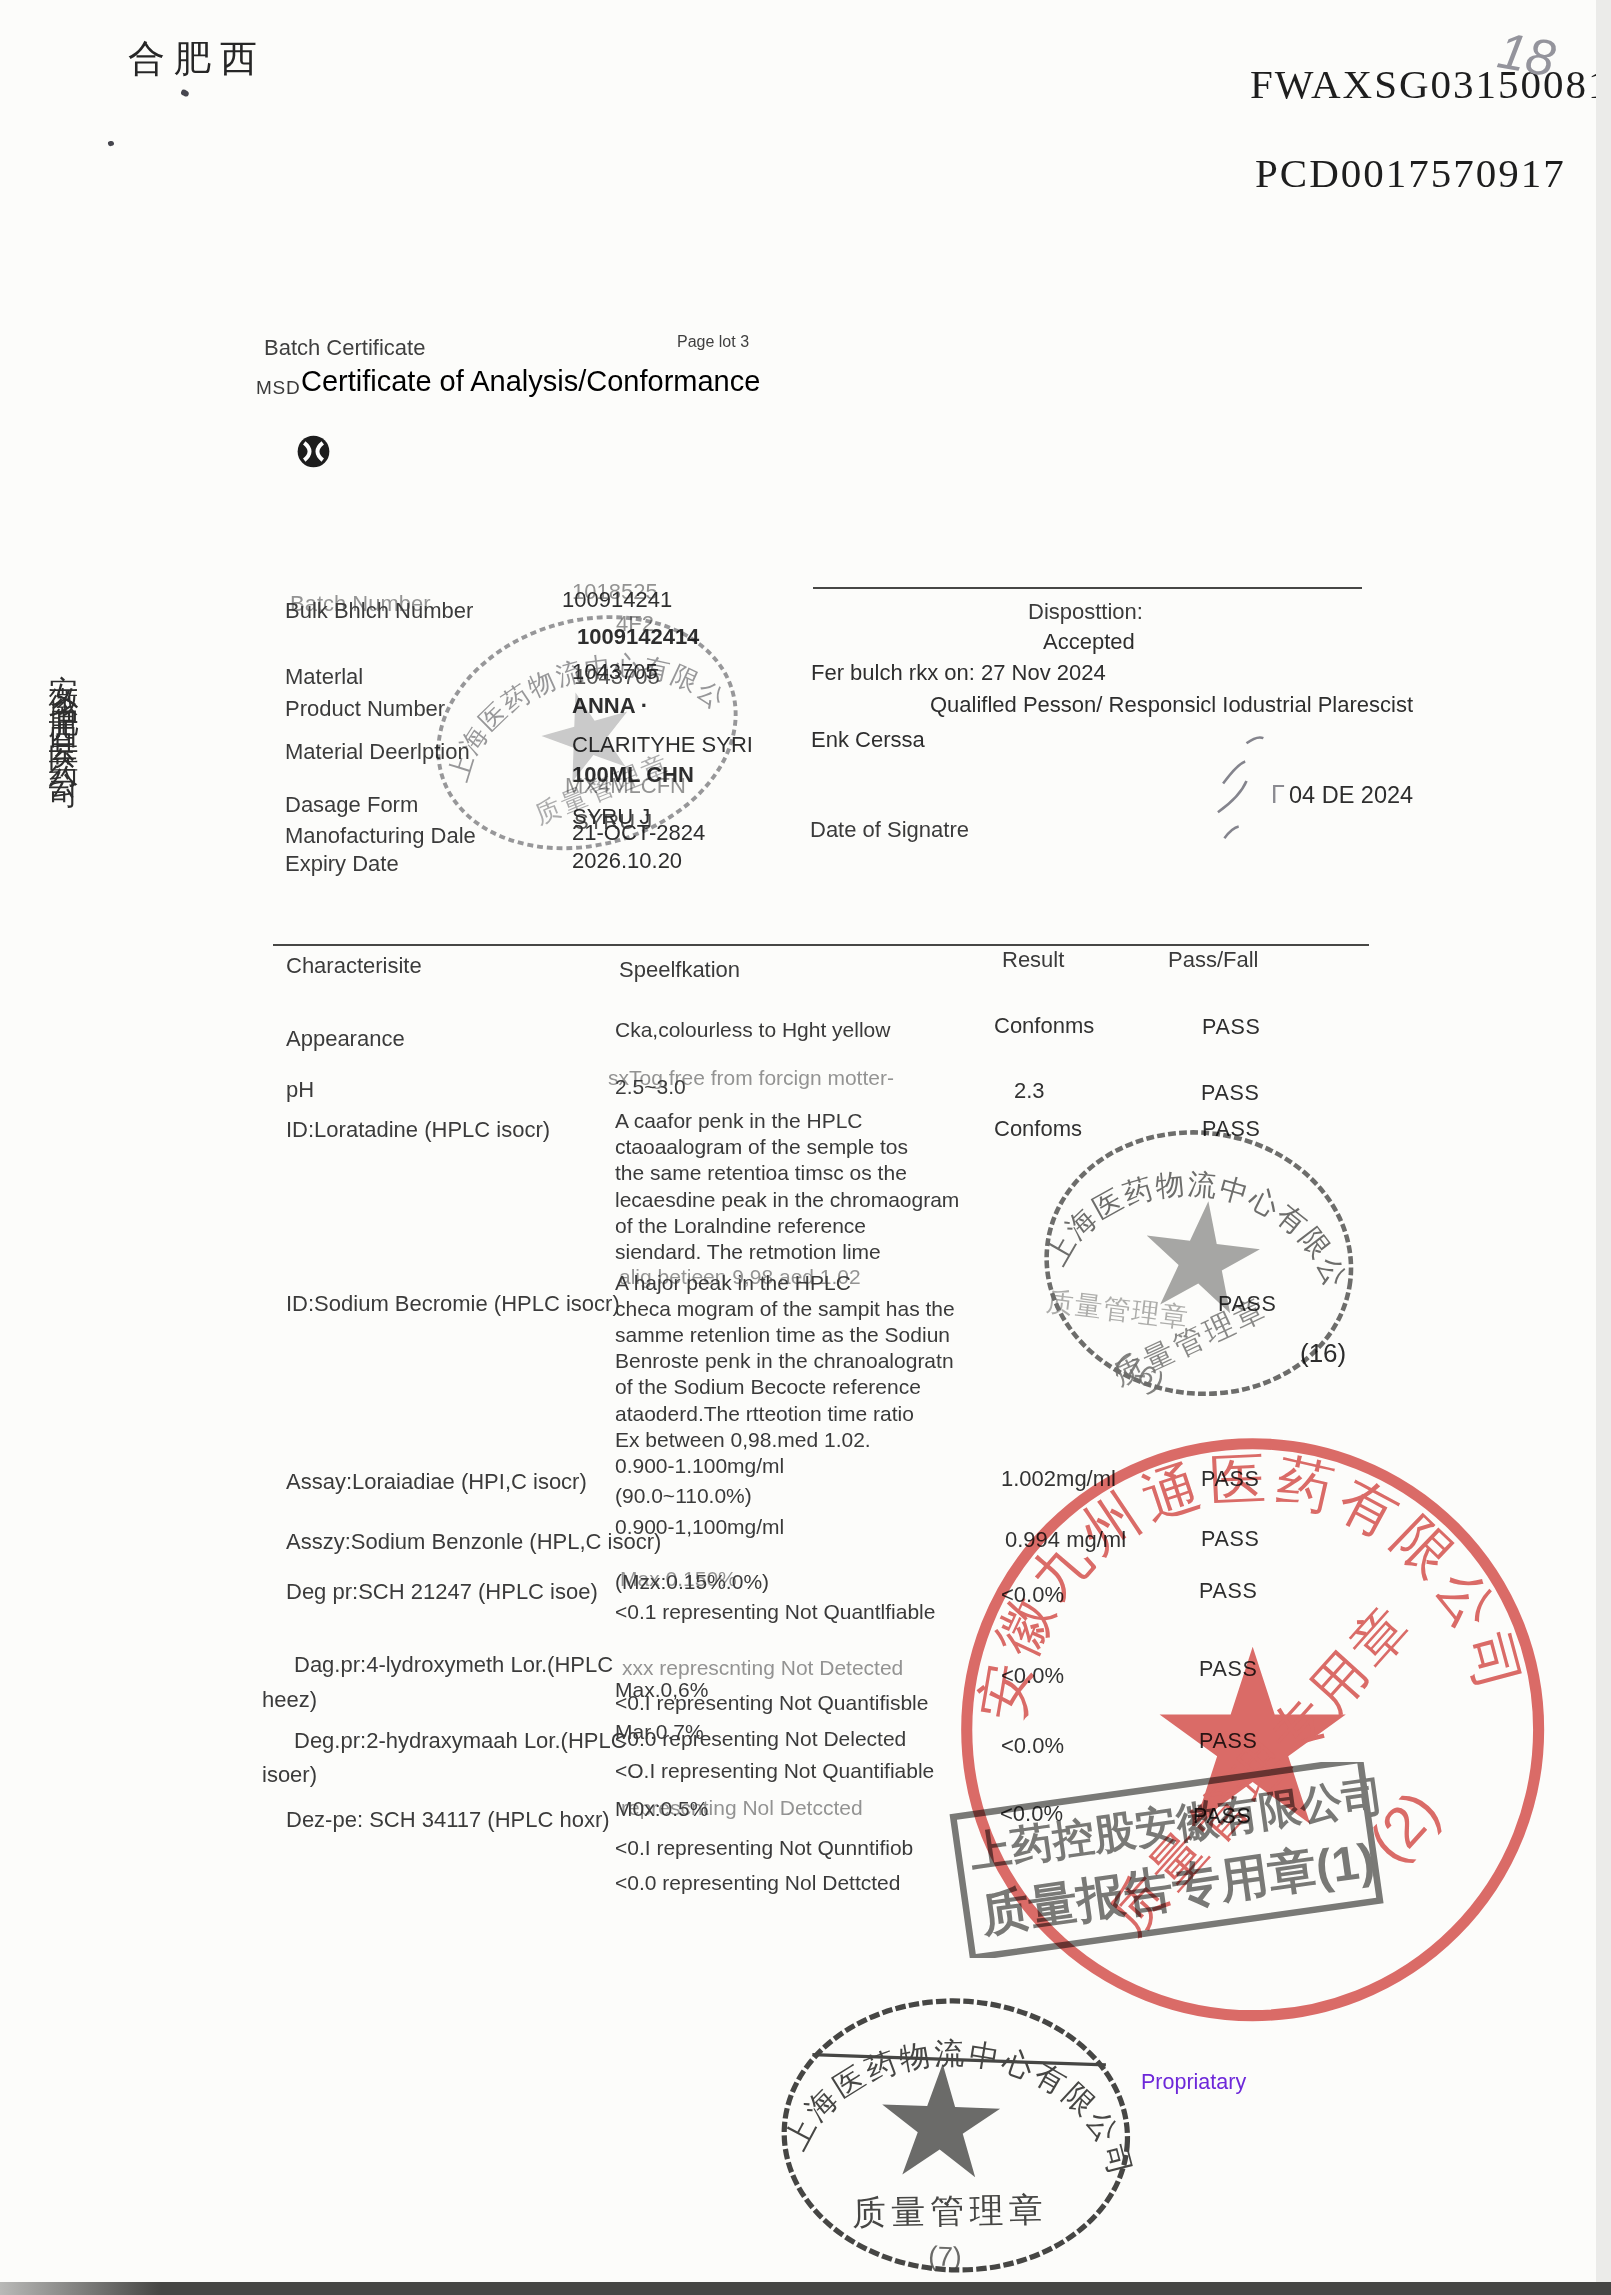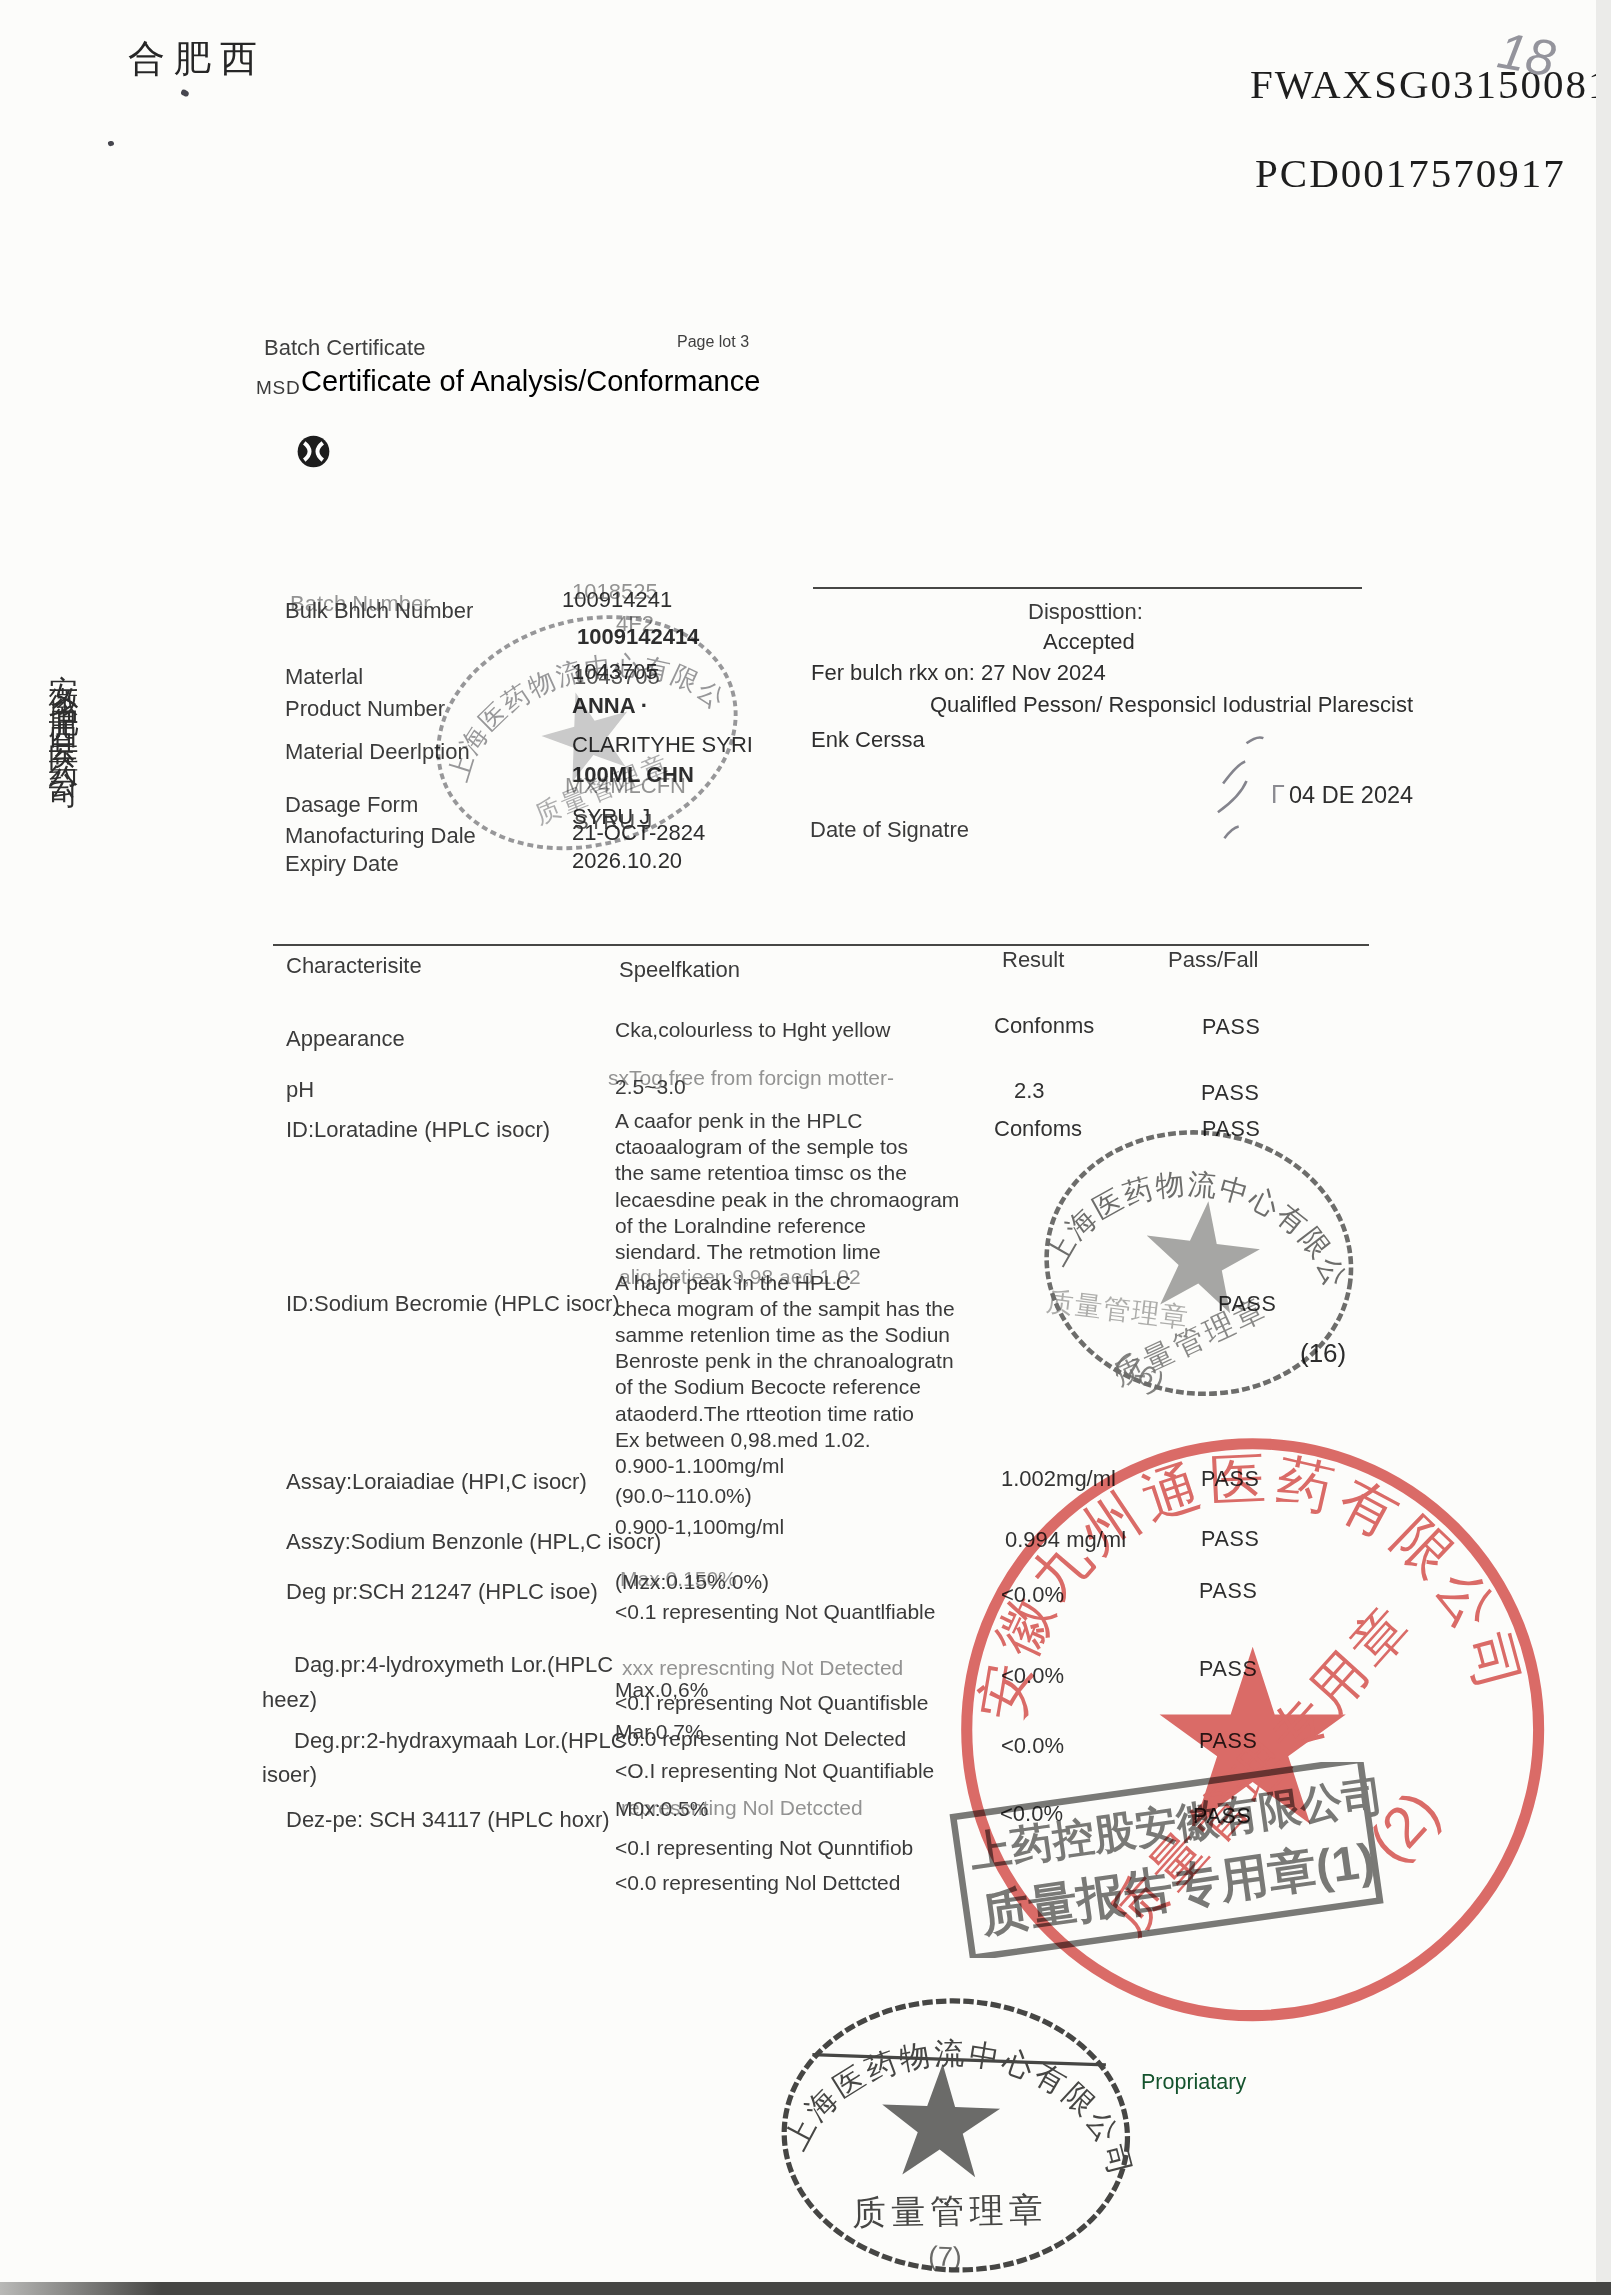--- a/index.html
+++ b/index.html
@@ -155,21 +155,21 @@
       <div class="t spec ghost" style="left: 621px; top: 1796px;">represcnting Nol Detccted</div>
       <div class="t spec" style="left: 615px; top: 1797px;">M0x:0.5%</div>
       <div class="t spec" style="left: 615px; top: 1836px;">&lt;0.I representing Not Qunntifiob</div>
       <div class="t spec" style="left: 615px; top: 1871px;">&lt;0.0 representing Nol Dettcted</div>
       <div class="t res" style="left: 1000px; top: 1801px;">&lt;0.0%</div>
       <div class="t pass" style="left: 1193px; top: 1804px;">PASS</div>
     </div>
 
   <div class="t" style="left:1300px;top:1339px;font-size:26px;color:#2d2d2d;">(16)</div>
 
-  <div class="t" style="left:1141px;top:2070px;font-size:21.5px;color:#14532d;">Propriatary</div>
+  <div class="t" style="left:1141px;top:2070px;font-size:21.5px;color:#6d28d9;">Propriatary</div>
 
   <svg class="stamp" style="left:424px;top:604px;opacity:.55;" width="326" height="258" viewBox="0 0 500 395">
     <g transform="rotate(-16 250 197)" fill="#45454a">
       <ellipse cx="250" cy="197" rx="232" ry="172" fill="none" stroke="#45454a" stroke-width="6" stroke-dasharray="9 6"></ellipse>
       <defs>
           <path id="bArc" d="M 48,230 A 208,150 0 0 1 452,230"></path>
         </defs>
       <text font-size="40" letter-spacing="3" fill="#45454a"><textPath href="#bArc" startOffset="2%"><tspan>上海医药物流中心有限公司</tspan></textPath></text>
       <path transform="translate(250,205) scale(0.72)" opacity=".5" d="M0,-100L22.5,-30.9L95.1,-30.9L36.3,11.8L58.8,80.9L0,38.2L-58.8,80.9L-36.3,11.8L-95.1,-30.9L-22.5,-30.9Z"></path>
       <text x="250" y="300" text-anchor="middle" font-size="40" letter-spacing="4" transform="rotate(-6 250 300)" opacity=".8">质量管理章</text>

